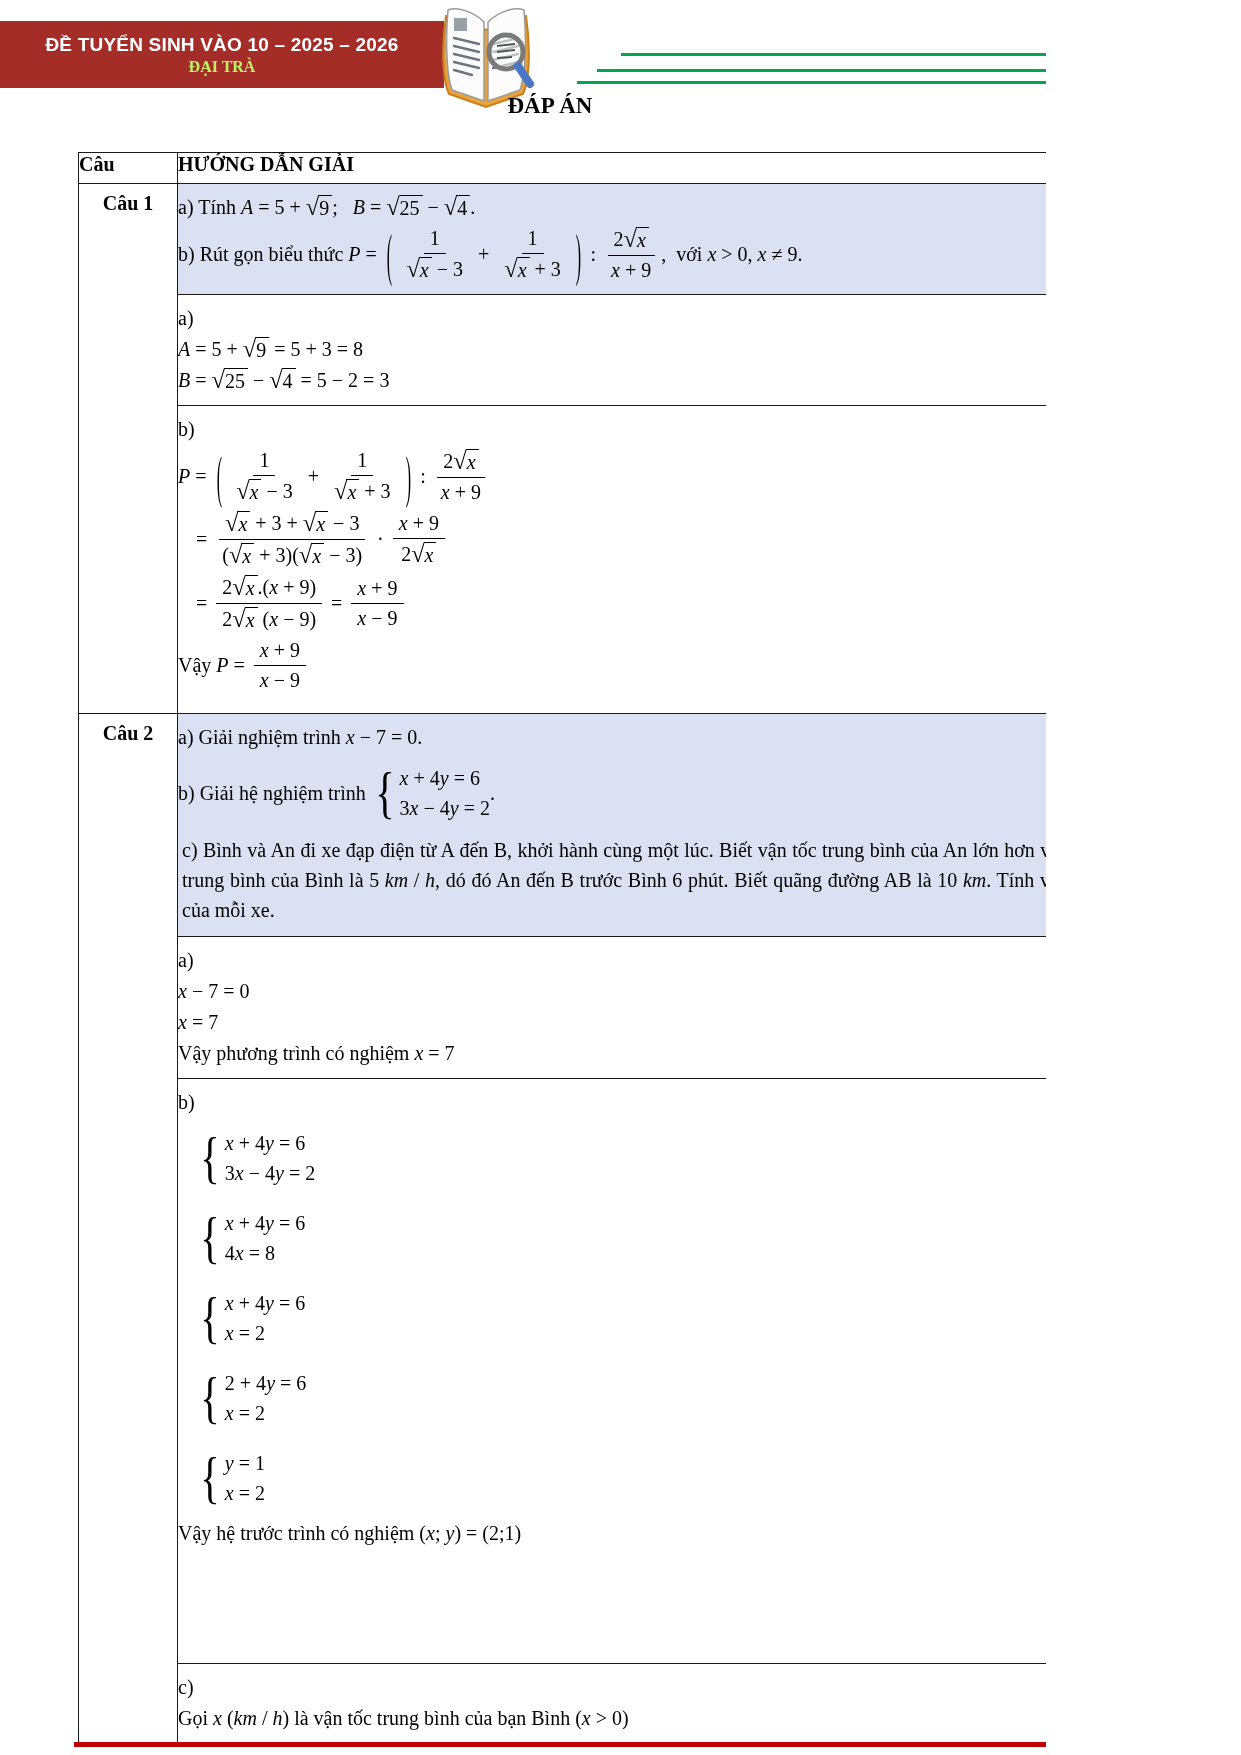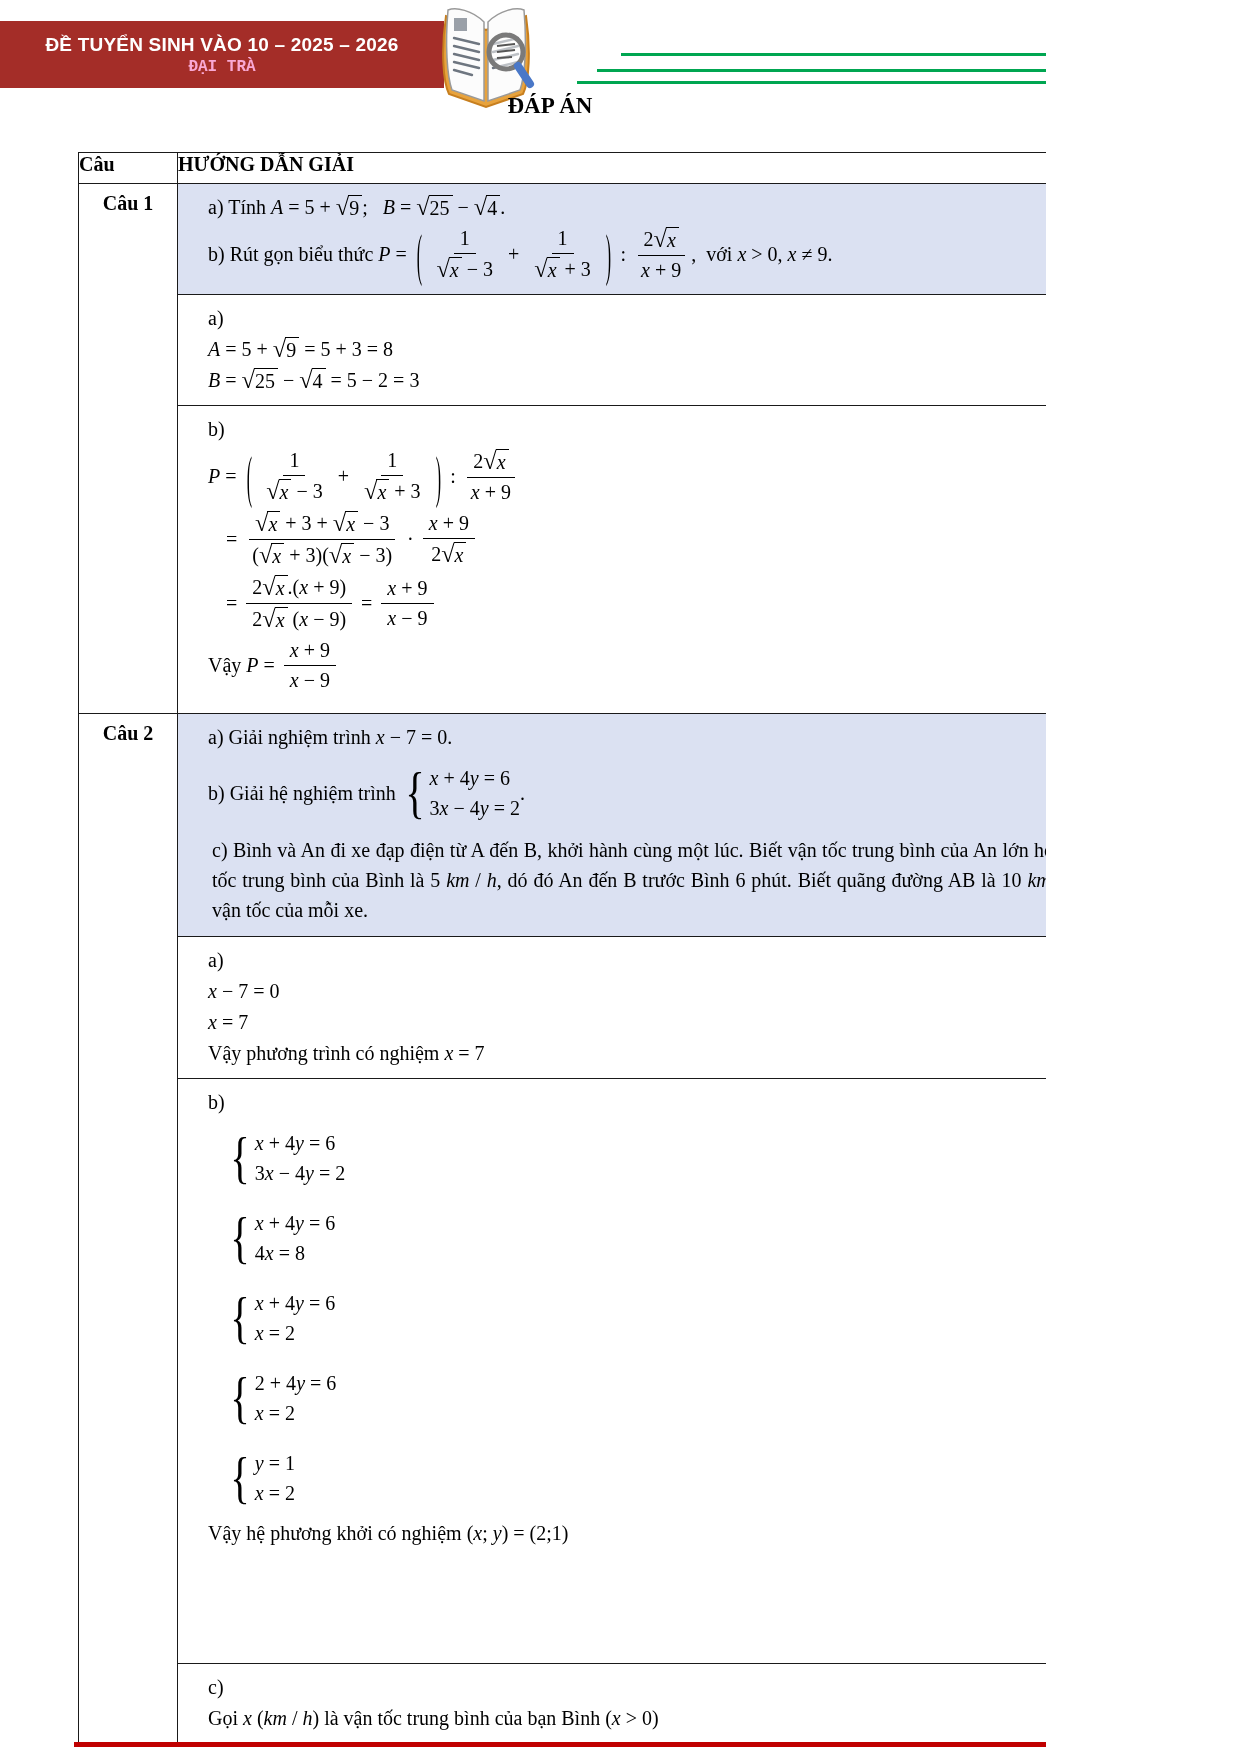--- a/index.html
+++ b/index.html
@@ -4,39 +4,39 @@
 <style>
   * { margin:0; padding:0; box-sizing:border-box; }
   body { background:#ffffff; width:1241px; font-family:"Liberation Serif", serif; color:#000; }
   .page { position:relative; width:1046px; min-height:1755px; background:#fff; overflow:hidden; }
 
   
   .topbar { position:relative; height:152px; }
   .banner { position:absolute; left:0; top:21px; width:444px; height:67px; background:#A42D28;
             display:flex; flex-direction:column; align-items:center; justify-content:center; }
   .banner-title { color:#fff; font-family:"Liberation Sans", sans-serif; font-weight:700; font-size:19px; letter-spacing:0.2px; }
-  .banner-sub   { color:#f9a8d4; font-family:Liberation Mono, monospace; font-weight:700; font-size:16px; margin-top:2px; }
+  .banner-sub   { color:#bef264; font-family:Liberation Serif, serif; font-weight:700; font-size:16px; margin-top:2px; }
   .book { position:absolute; left:434px; top:0; width:104px; height:114px; }
   .gline { position:absolute; height:3px; background:#00A651; }
   .gl1 { left:621px; top:53px; width:620px; }
   .gl2 { left:597px; top:69px; width:644px; }
   .gl3 { left:577px; top:81px; width:664px; }
   .page-title { position:absolute; top:93px; left:0; width:1100px; text-align:center;
                 font-size:23px; font-weight:700; }
 
   
   .content { margin-left:78px; width:1038px; }
   table.main { border-collapse:collapse; width:1038px; table-layout:fixed; }
   table.main td { border:1.6px solid #1a1a1a; vertical-align:top; }
   td.hdr { height:31px; text-align:left; font-weight:700; font-size:20px; vertical-align:middle; }
   col.c1 { width:99px; }
   td.lbl { text-align:center; font-weight:700; font-size:20px; padding-top:8px;margin-left:17px; }
   td.cell { padding:0; }
   td.nb { border-bottom:none; }
-  .blk { padding:7px 12px 8px 30px; }
+  .blk { padding:7px 12px 8px 0; }
   .blk.blue { background:#DBE1F2; }
   .bh-q0-b0 { min-height:102px; } .bh-q0-b1 { min-height:100px; } .bh-q0-b2 { min-height:307px; }
   .bh-q1-b0 { min-height:190px; } .bh-q1-b1 { min-height:114px; } .bh-q1-b2 { min-height:584px; }
   .bh-q1-b3 { min-height:66px; }
 
   
   .line { display:flex; align-items:center; min-height:29px; margin:2px 0; font-size:20px; }
   .line.ind { padding-left:18px; }
   .line.wrap { display:block; text-align:justify; line-height:1.5; min-height:0; margin:3px 4px; }
   .seg { white-space:pre-wrap; }
@@ -623,21 +623,21 @@
                         <span class="crow">
                           <span class="mrow">
                             <span class="ms"><i>x</i> = 2</span>
                           </span>
                         </span>
                       </span>
                     </span>
                   </span>
                 </div>
                 <div class="line">
-                  <span class="seg">Vậy hệ phương khởi có nghiệm </span>
+                  <span class="seg">Vậy hệ trước trình có nghiệm </span>
                   <span class="mrow">
                     <span class="ms">(<i>x</i>; <i>y</i>) = (2;1)</span>
                   </span>
                 </div>
               </div>
             </td>
           </tr>
           <tr>
             <td class="cell nb">
               <div class="blk bh-q1-b3">

